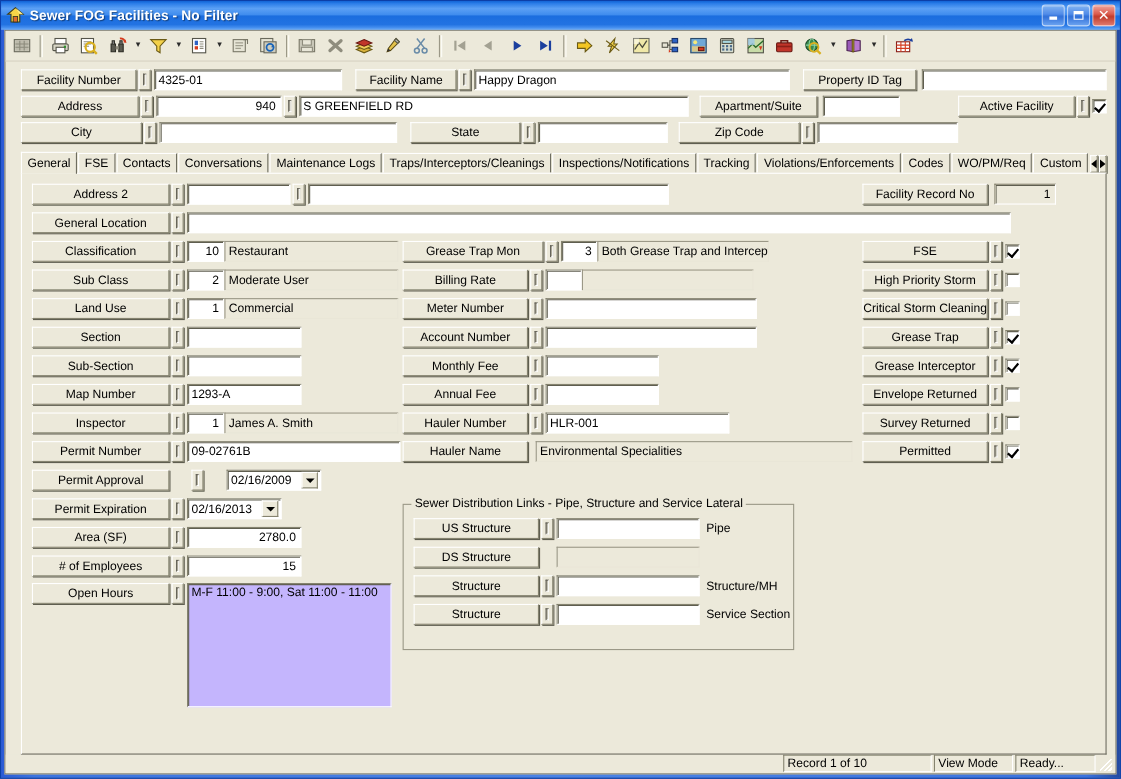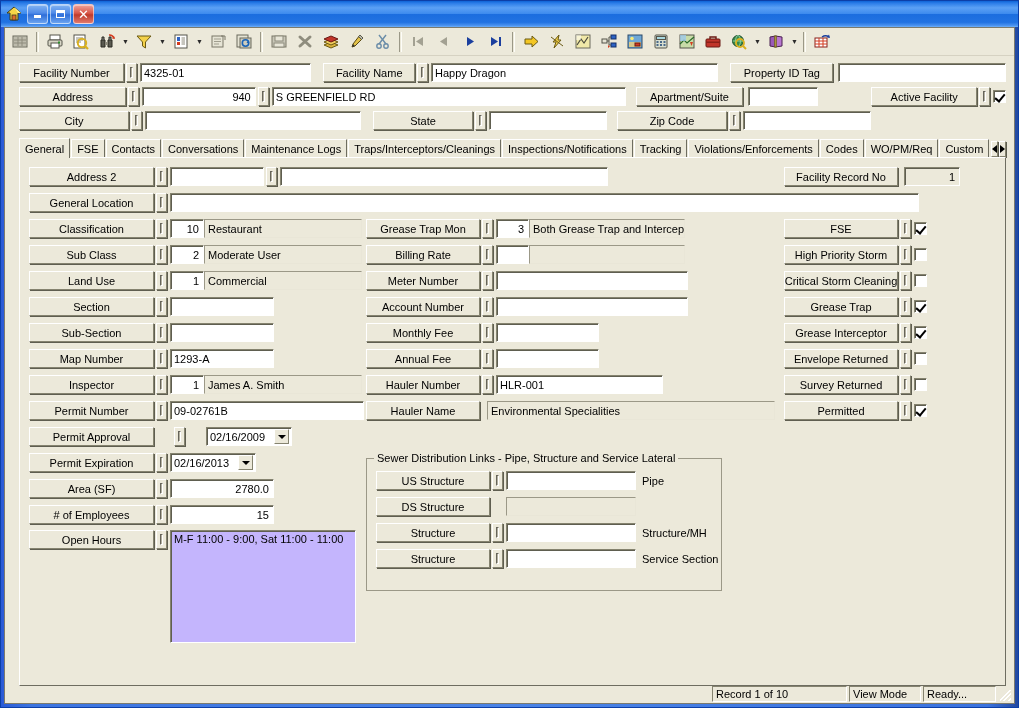--- a/index.html
+++ b/index.html
@@ -309,20 +309,21 @@
 <div class="window">
 
   <div class="titlebar">
     <div class="tb-icon">
       <svg width="18" height="18" viewBox="0 0 18 18">
         <polygon points="9,2 16,8 13,8 13,15 5,15 5,8 2,8" fill="#f5d547" stroke="#3a3a1e" stroke-width="1"></polygon>
         <rect x="7" y="10" width="4" height="5" fill="#e06a2a" stroke="#3a3a1e" stroke-width="0.8"></rect>
         <polygon points="9,2 16,8 13,8" fill="#fff08a"></polygon>
       </svg>
     </div>
+    <div class="tb-title">Sewer FOG Facilities - No Filter</div>
     <div class="tb-buttons">
       <div class="tb-btn">
           <i class="gl-min"></i>
         </div>
       <div class="tb-btn">
           <i class="gl-max"></i>
         </div>
       <div class="tb-btn close">
           <span class="gl-close">✕</span>
         </div>
@@ -790,21 +791,21 @@
 
       <div class="abs" style="left:9px; top:372px; display:flex; align-items:flex-start;">
         <div class="lbl" style="width:125px">Open Hours</div>
         <div class="navb">
             <i></i>
           </div>
         <div class="memo" style="width:186px; height:113px;">M-F 11:00 - 9:00, Sat 11:00 - 11:00</div>
       </div>
 
       <div class="abs row" style="left:346px; top:60px; margin:0;">
-        <div class="lbl" style="width:114px">Grease Trap Mon</div>
+        <div class="lbl" style="width:128px">Grease Trap Mon</div>
         <div class="navb">
             <i></i>
           </div>
         <div class="fld num" style="width:33px">3</div>
         <div class="fld ro flat" style="width:156px">Both Grease Trap and Intercept</div>
       </div>
 
       <div class="abs row" style="left:346px; top:86px; margin:0;">
         <div class="lbl" style="width:114px">Billing Rate</div>
         <div class="navb">

